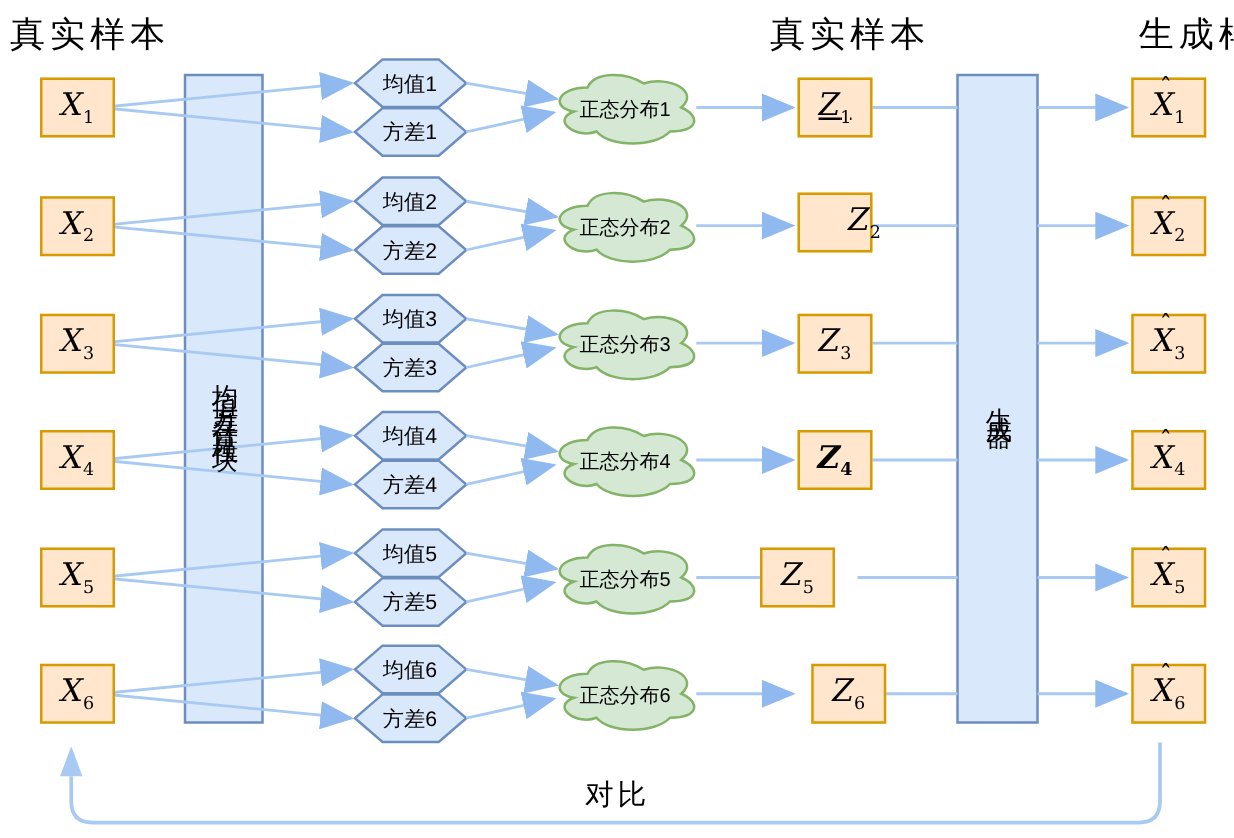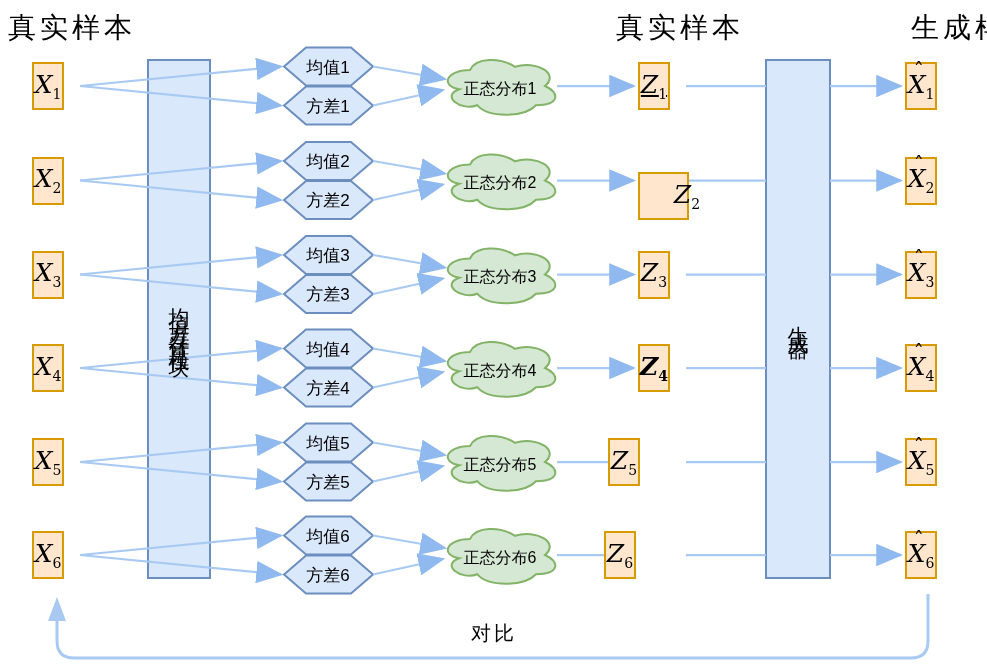--- a/index.html
+++ b/index.html
@@ -1,31 +1,31 @@
 <!DOCTYPE html>
 <html><head>
 <meta charset="utf-8">
 <style>
   html,body{margin:0;padding:0;background:#fff;}
   .stage{position:relative;width:987px;height:670px;background:#ffffff;overflow:hidden;
          font-family:"Liberation Sans","DejaVu Sans",sans-serif;color:#000;}
   svg.layer{position:absolute;left:0;top:0;}
   .hdr{position:absolute;font-size:28px;letter-spacing:4px;color:#000;white-space:nowrap;}
-  .sbox{position:absolute;width:32px;height:48px;background:#FFE6CC;border:2.5px solid #D79B00;
+  .sbox{position:absolute;width:60px;height:48px;background:#FFE6CC;border:2.5px solid #D79B00;
         box-sizing:border-box;display:flex;align-items:center;justify-content:center;}
   .mvar{font-family:"DejaVu Serif","Liberation Serif",serif;font-style:italic;font-size:25px;
         line-height:1;position:relative;}
   .mvar sub{font-size:14px;font-style:normal;line-height:1;}
   .hat{position:absolute;top:-11px;left:6px;font-size:20px;font-style:normal;}
   .vtext{position:absolute;display:flex;align-items:center;justify-content:center;
          writing-mode:vertical-lr;text-orientation:upright;font-size:21px;letter-spacing:7px;
          color:#000;}
   .vtext.enc{left:148px;top:60px;width:62px;height:518px;}
   .vtext.gen{left:766px;top:60px;width:64px;height:518px;}
-  .cmp{position:absolute;left:462px;top:620px;width:64px;font-size:20px;letter-spacing:3px;
+  .cmp{position:absolute;left:462px;top:620px;width:64px;font-size:23px;letter-spacing:3px;
        text-align:center;}
   .hextext{font-size:17px;fill:#000;}
   .cloudtext{font-size:16px;fill:#000;}
   line.flow{stroke:#A8CAF2;stroke-width:2.25;}
   .shape-hex{fill:#DAE8FC;stroke:#6C8EBF;stroke-width:2;}
   .shape-cloud{fill:#D5E8D4;stroke:#82B366;stroke-width:2;}
   .shape-module{fill:#DAE8FC;stroke:#6C8EBF;stroke-width:2;}
   .loop{fill:none;stroke:#A8CAF2;stroke-width:3;}
 </style>
 </head>
@@ -177,33 +177,33 @@
   <div class="sbox" style="left:32px;top:438px;">
       <span class="mvar"><span>X</span><sub>5</sub></span>
     </div>
   <div class="sbox" style="left:32px;top:531px;">
       <span class="mvar"><span>X</span><sub>6</sub></span>
     </div>
 
   <div class="sbox" style="left:638px;top:62px;text-decoration:underline;">
       <span class="mvar"><span>Z</span><sub>1</sub></span>
     </div>
-  <div class="sbox" style="left:638px;top:172px;padding-left:47px;">
+  <div class="sbox" style="left:638px;top:154px;padding-left:47px;">
       <span class="mvar"><span>Z</span><sub>2</sub></span>
     </div>
   <div class="sbox" style="left:638px;top:250.5px;">
       <span class="mvar"><span>Z</span><sub>3</sub></span>
     </div>
   <div class="sbox" style="left:638px;top:344px;font-weight:bold;">
       <span class="mvar"><span>Z</span><sub>4</sub></span>
     </div>
   <div class="sbox" style="left:608px;top:438px;">
       <span class="mvar"><span>Z</span><sub>5</sub></span>
     </div>
-  <div class="sbox" style="left:604px;top:531px;">
+  <div class="sbox" style="left:649px;top:531px;">
       <span class="mvar"><span>Z</span><sub>6</sub></span>
     </div>
 
   <div class="sbox" style="left:905px;top:62px;">
       <span class="mvar"><span class="hat">ˆ</span><span>X</span><sub>1</sub></span>
     </div>
   <div class="sbox" style="left:905px;top:156.5px;">
       <span class="mvar"><span class="hat">ˆ</span><span>X</span><sub>2</sub></span>
     </div>
   <div class="sbox" style="left:905px;top:250.5px;">

